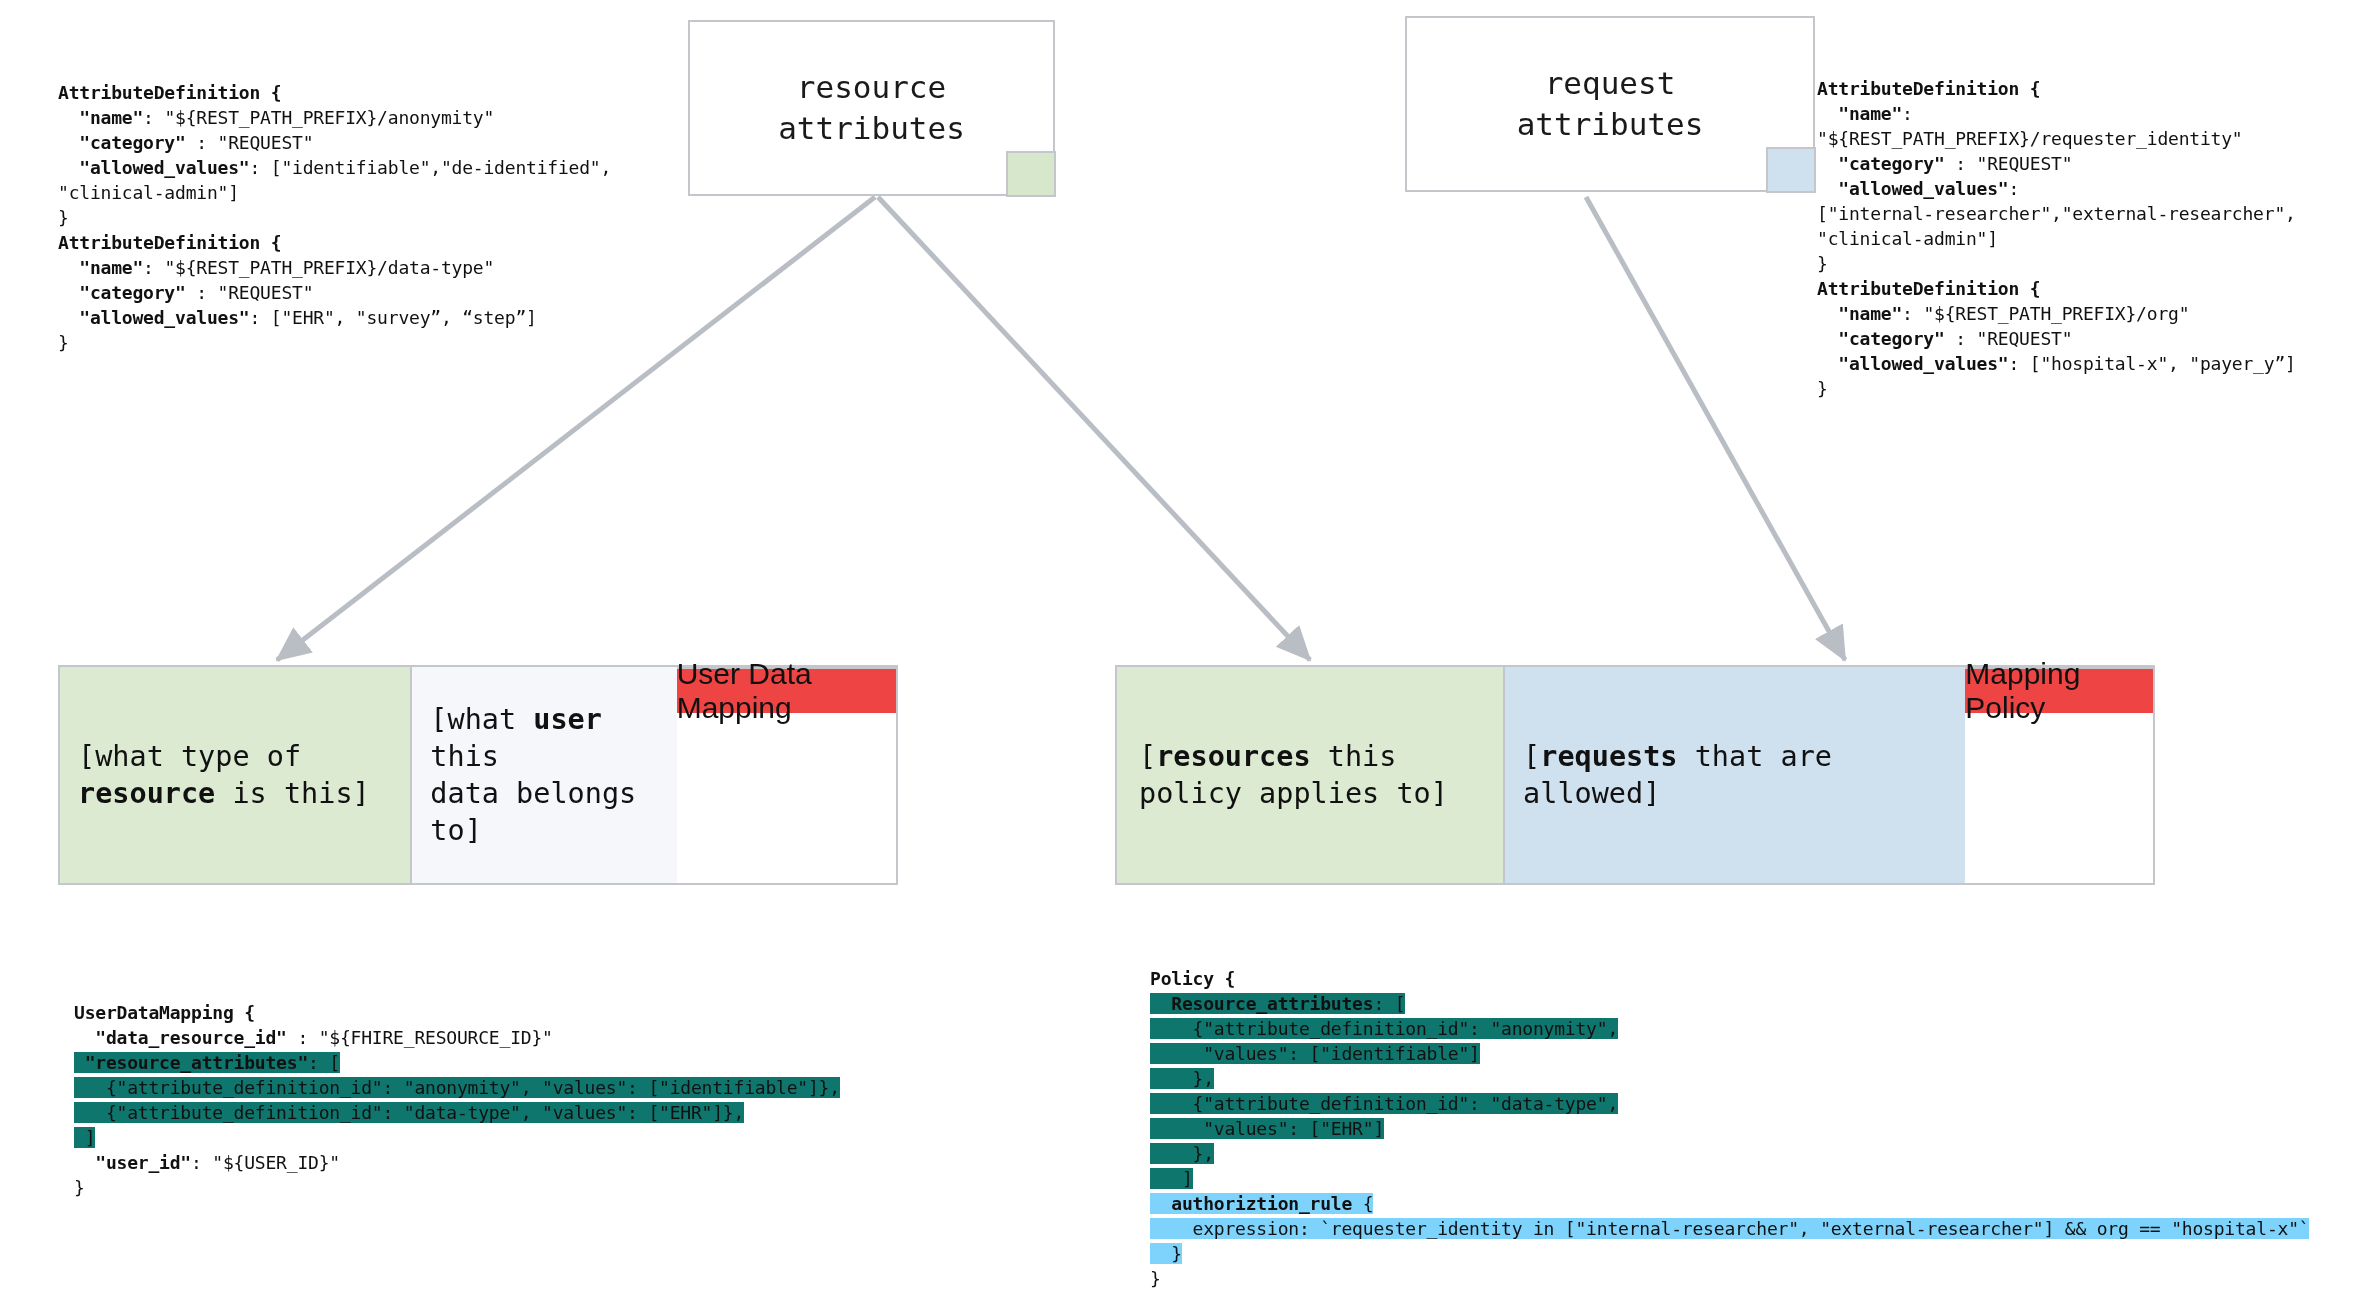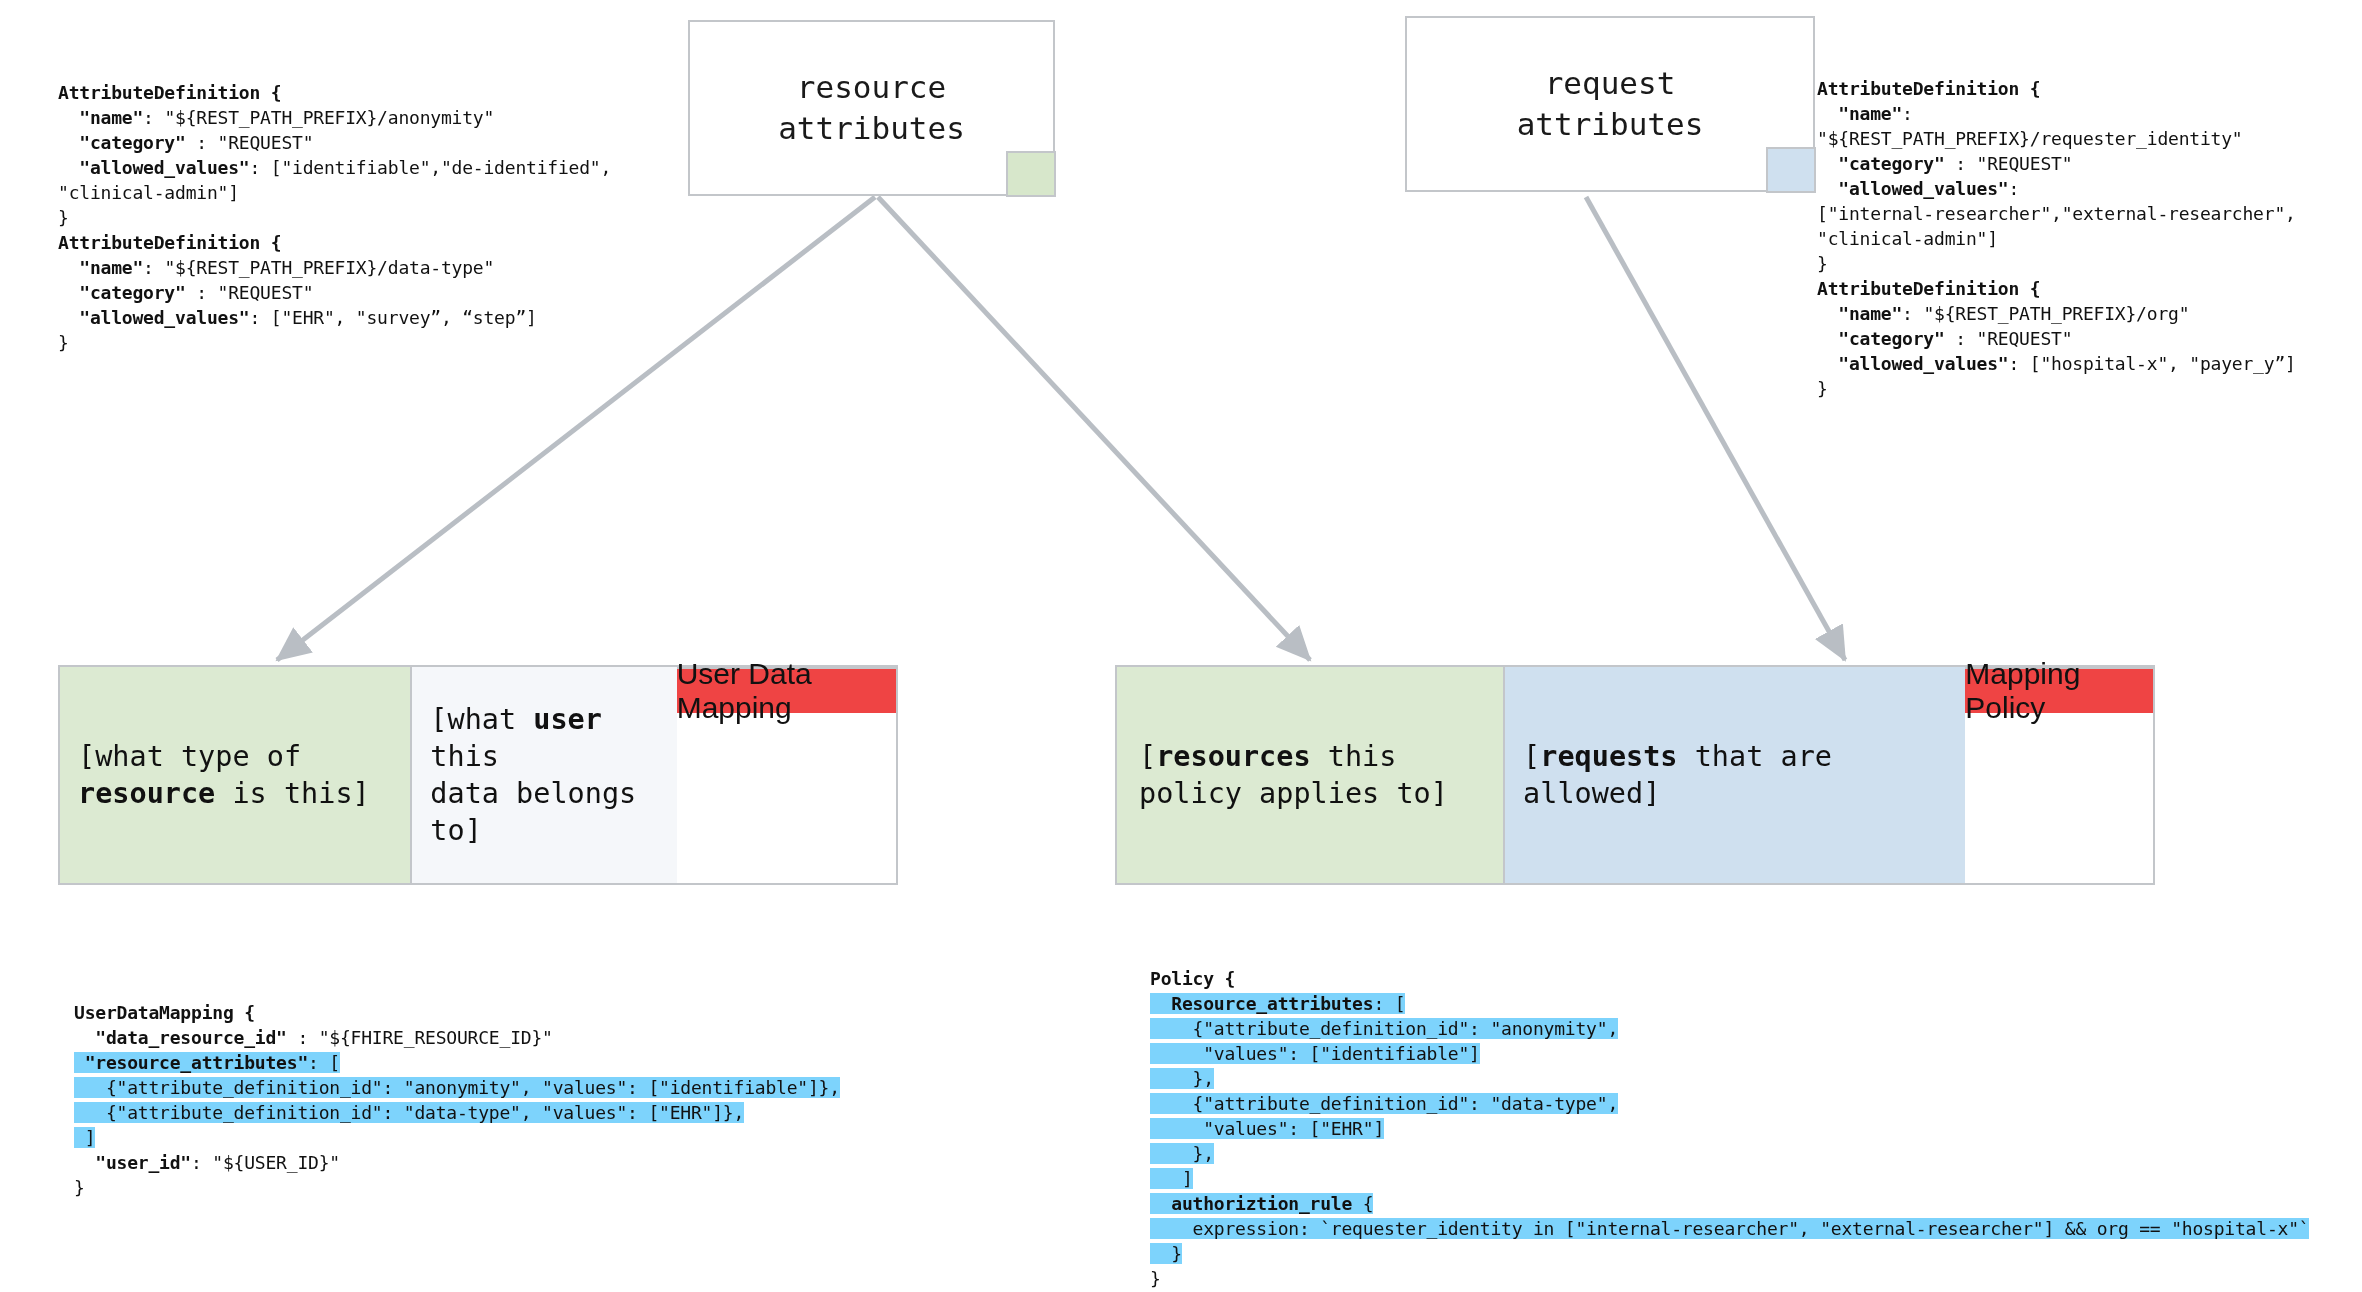--- a/index.html
+++ b/index.html
@@ -34,21 +34,21 @@
     position: absolute;
     font-family: "DejaVu Sans Mono", monospace;
     font-size: 18px;
     line-height: 25px;
     white-space: pre;
     color: #111111;
     letter-spacing: -0.2px;
   }
   .codeblock .ln { display: block; height: 25px; }
   .codeblock b { font-weight: bold; }
-  .hl-green { background: #7dd3fc; }
+  .hl-green { background: #0f766e; }
   .hl-blue  { background: #7dd3fc; }
 
   #code-attr-left  { left: 58px;  top: 80px; }
   #code-attr-right { left: 1817px; top: 76px; }
   #code-udm        { left: 74px;  top: 1000px; }
   #code-policy     { left: 1150px; top: 966px; }
 
   
   .attrbox {
     position: absolute;

